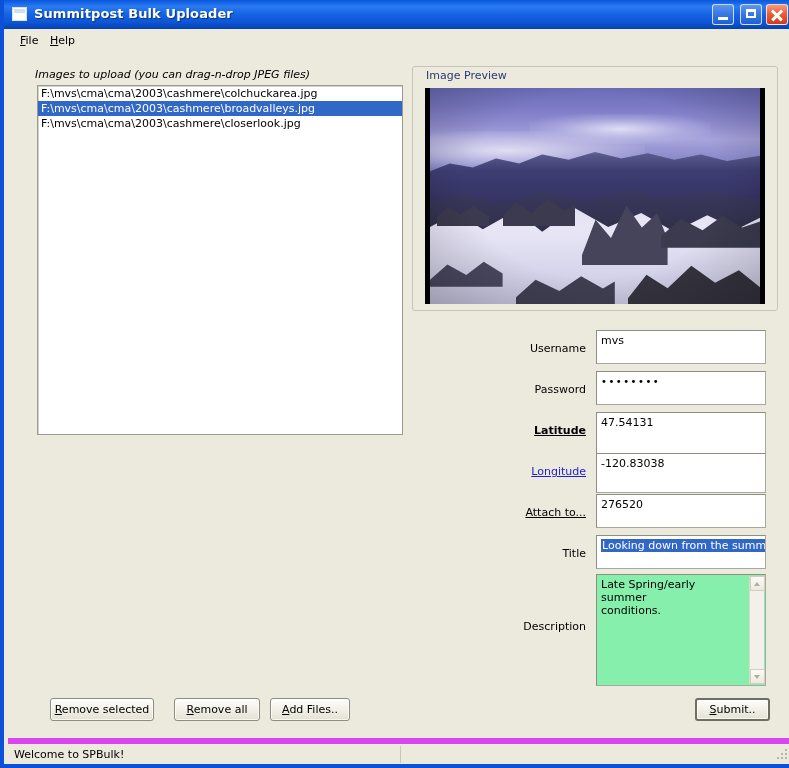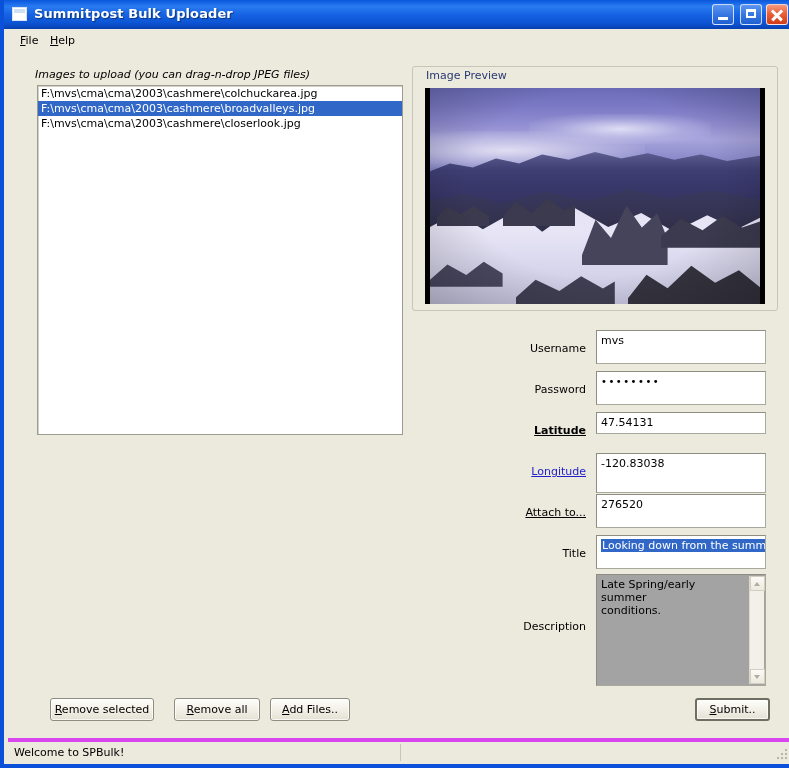--- a/index.html
+++ b/index.html
@@ -337,21 +337,21 @@
     font-size: 10px;
     line-height: 13px;
   }
   .sel-text {
     background: #3168c8;
     color: #ffffff;
     padding: 0 1px;
   }
   #desc-box {
     position: absolute;
-    background: #a3a3a3;
+    background: #86efac;
     border: 1px solid #a8a89c;
     border-top-color: #8d8d82;
     border-left-color: #8d8d82;
     box-sizing: border-box;
     overflow: hidden;
   }
   #desc-text {
     position: absolute;
     left: 4px; top: 3px;
     width: 140px;
@@ -387,21 +387,21 @@
   .sb-arrow.up .tri { border-bottom: 4px solid #b0ada0; }
   .sb-arrow.down .tri { border-top: 4px solid #b0ada0; top: 5px; }
 
   
   #statusbar {
     position: absolute;
     left: 4px; bottom: 4px;
     width: 781px;
     height: 22px;
     background: #ece9dd;
-    border-top: 4px solid #d946ef;
+    border-top: 6px solid #d946ef;
     box-sizing: border-box;
   }
   #status-text {
     position: absolute;
     left: 6px; top: 4px;
     font-size: 11px;
     color: #000000;
     white-space: nowrap;
   }
   #status-divider {
@@ -479,21 +479,21 @@
       </div>
     </div>
 
     <div class="field-label" style="left:440px; top:292px; width:138px;">Username</div>
     <div class="field-input" style="left:588px; top:280px; width:170px; height:34px;"><span>mvs</span></div>
 
     <div class="field-label" style="left:440px; top:333px; width:138px;">Password</div>
     <div class="field-input" style="left:588px; top:321px; width:170px; height:34px;"><span class="pw-dots">••••••••</span></div>
 
     <div class="field-label link-dark" style="left:440px; top:374px; width:138px;font-weight:bold;">Latitude</div>
-    <div class="field-input" style="left:588px; top:362px; width:170px; height:22px;"><span>47.54131</span></div>
+    <div class="field-input" style="left:588px; top:362px; width:170px; height:42px;"><span>47.54131</span></div>
 
     <div class="field-label link-blue" style="left:440px; top:415px; width:138px;">Longitude</div>
     <div class="field-input" style="left:588px; top:403px; width:170px; height:40px;"><span>-120.83038</span></div>
 
     <div class="field-label link-dark" style="left:440px; top:456px; width:138px;">Attach to...</div>
     <div class="field-input" style="left:588px; top:444px; width:170px; height:34px;"><span>276520</span></div>
 
     <div class="field-label" style="left:440px; top:497px; width:138px;">Title</div>
     <div class="field-input" style="left:588px; top:485px; width:170px; height:34px;"><span class="sel-text">Looking down from the summit</span></div>
 

